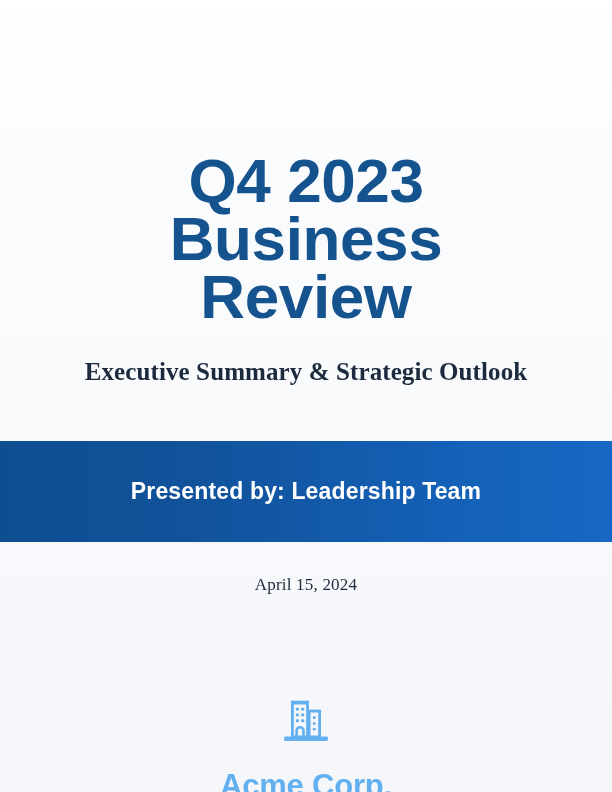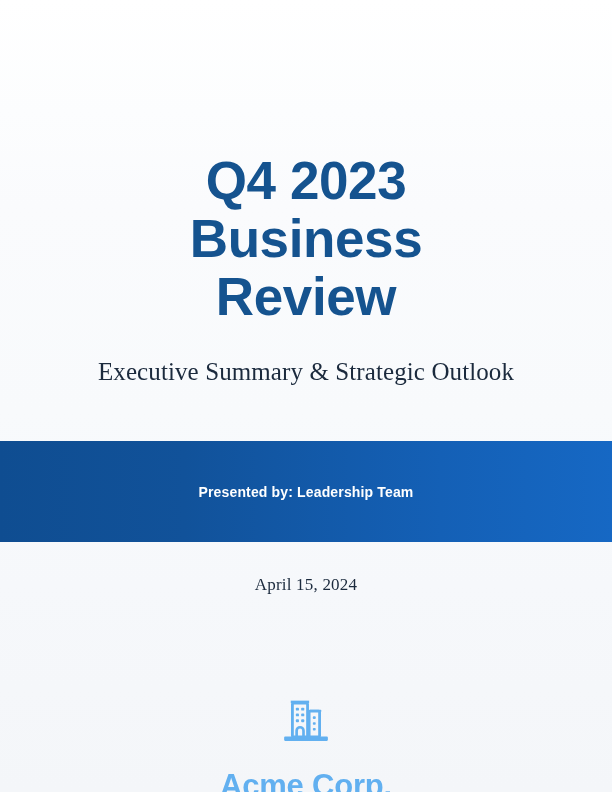--- a/index.html
+++ b/index.html
@@ -42,37 +42,37 @@
   
   .title-block {
     flex: 0 0 auto;
     padding: 0 56px;
     text-align: center;
   }
 
   .deck-title {
     margin: 0;
     font-family: "Liberation Sans Narrow", "Liberation Sans", sans-serif;
-    font-size: 53px;
+    font-size: 62px;
     line-height: 58px;
     font-weight: bold;
     letter-spacing: -0.4px;
     color: #15538f;
     max-width: 420px;
     margin-left: auto;
     margin-right: auto;
   }
 
   .deck-subtitle {
     margin: 0;
     margin-top: 31px;
     font-family: "Liberation Serif", serif;
     font-size: 25px;
     line-height: 30px;
-    font-weight: normal;
+    font-weight: bold;
     color: #1b2a3d;
     letter-spacing: 0.1px;
   }
 
   
   .banner-gap {
     height: 54px;
     flex: 0 0 auto;
   }
 
@@ -81,21 +81,21 @@
     height: 101px;
     width: 100%;
     background: linear-gradient(90deg, #0f4d91 0%, #11529a 30%, #1460b6 72%, #1668c4 100%);
     display: flex;
     align-items: center;
     justify-content: center;
   }
 
   .presenter-text {
     font-family: "Liberation Sans Narrow", "Liberation Sans", sans-serif;
-    font-size: 14px;
+    font-size: 23px;
     font-weight: bold;
     color: #ffffff;
     letter-spacing: 0.15px;
     text-align: center;
   }
 
   
   .date-row {
     flex: 0 0 auto;
     margin-top: 33px;

